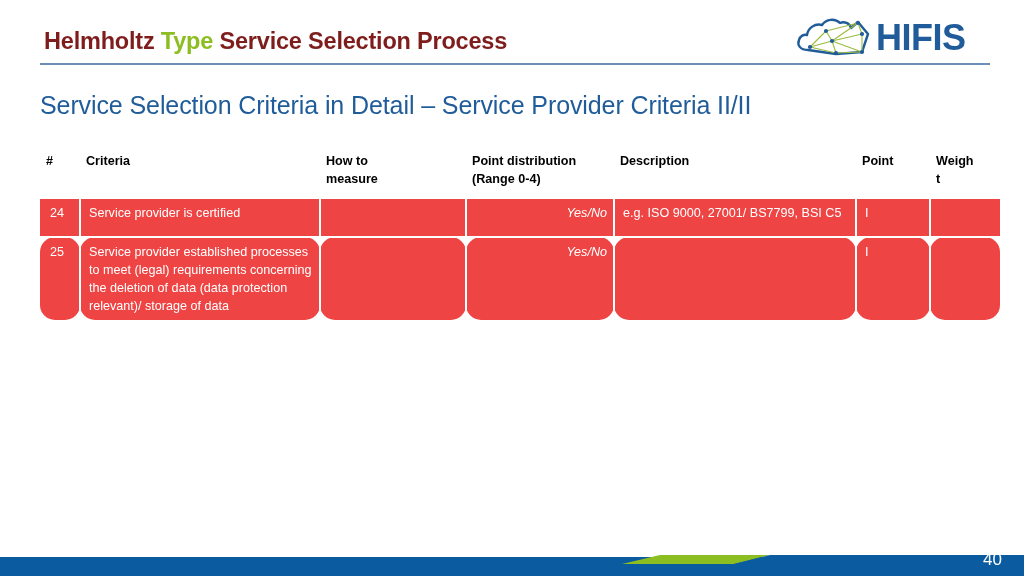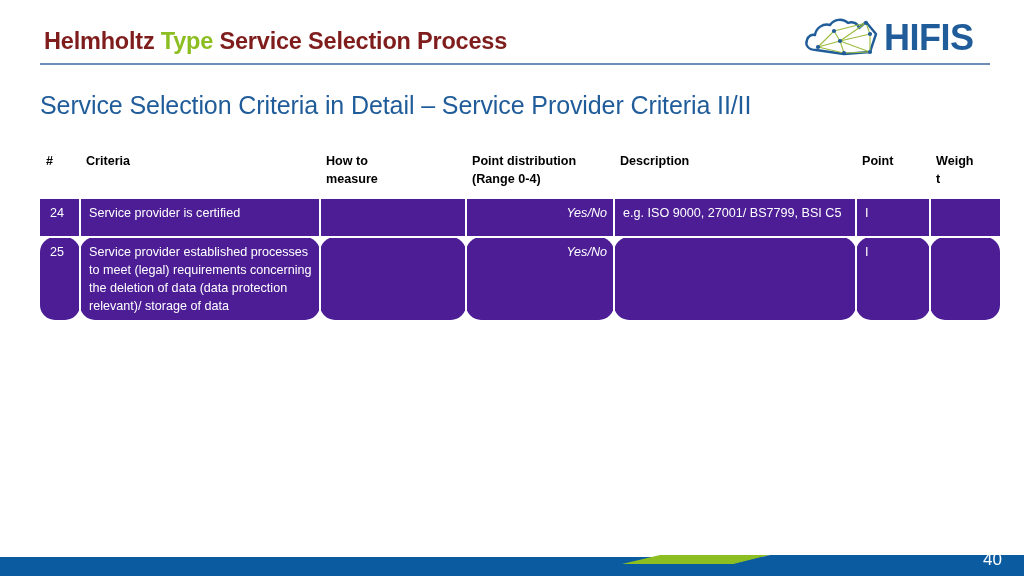--- a/index.html
+++ b/index.html
@@ -39,21 +39,21 @@
     left: 40px;
     top: 63px;
     width: 950px;
     height: 2px;
     background: #6e8fb5;
   }
 
   
   .logo {
     position: absolute;
-    right: 30px;
+    right: 38px;
     top: 14px;
     width: 190px;
     height: 46px;
   }
 
   
   .subtitle {
     position: absolute;
     left: 40px;
     top: 81px;
@@ -83,21 +83,21 @@
     line-height: 1.45;
     background: #ffffff;
     border: none;
   }
   .criteria-table td {
     font-size: 12.6px;
     color: #ffffff;
     vertical-align: top;
     padding: 5px 6px 4px 8px;
     line-height: 1.45;
-    background: #4c1d95;
+    background: #ef4444;
     border-right: 2px solid #ffffff;
     border-bottom: 2px solid #ffffff;
     overflow: hidden;
   }
   .criteria-table td:last-child { border-right: none; }
   .criteria-table tr:last-child td { border-bottom: none; }
 
   .col-num   { width: 40px; }
   .col-crit  { width: 240px; }
   .col-meas  { width: 146px; }

